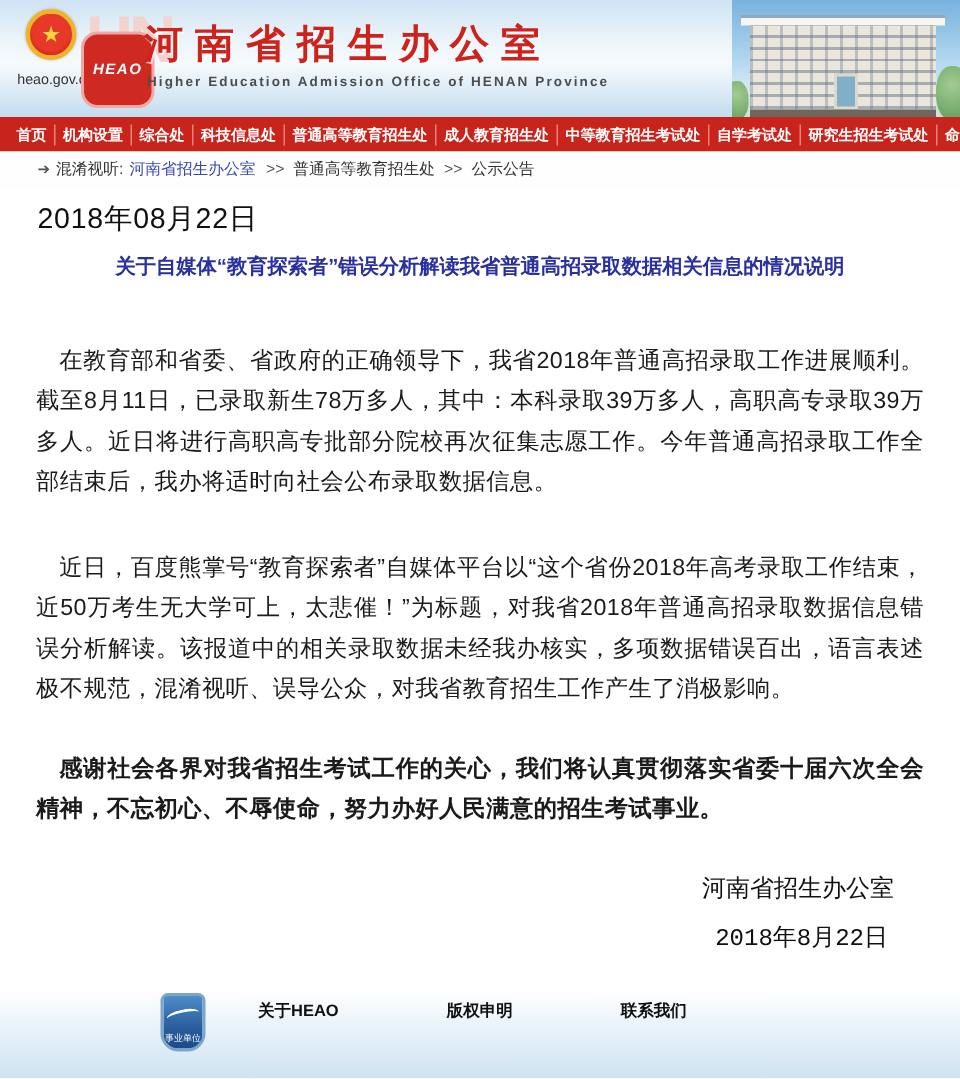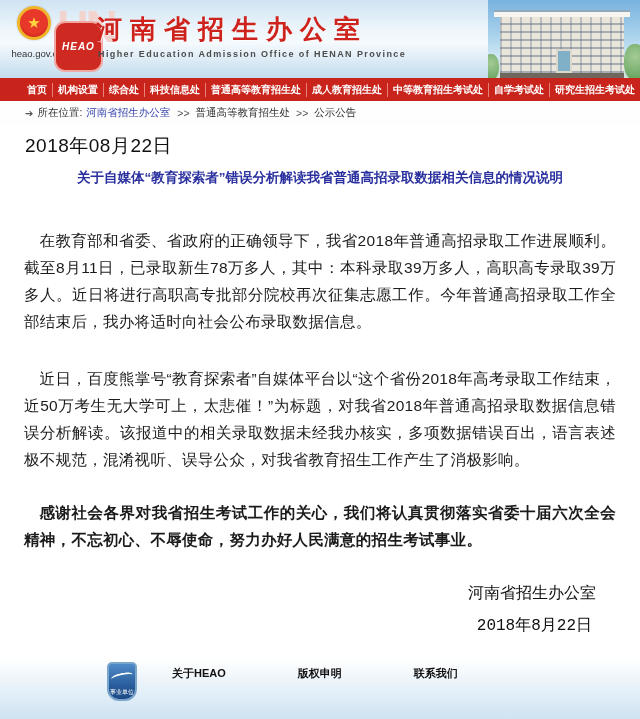--- a/index.html
+++ b/index.html
@@ -37,21 +37,21 @@
   .bldg-entrance { position:absolute; left:50%; transform:translateX(-50%); bottom:5px;
     width:16px; height:24px; background:#7fb0c8; border:2px solid #dcd8cc; }
   .bldg-base { position:absolute; left:12px; right:16px; bottom:0; height:5px; background:#6f675c; }
   .bldg-tree-r { position:absolute; right:-6px; bottom:-2px; width:22px; height:36px; border-radius:45%;
     background:radial-gradient(circle at 50% 35%, #a3cb93, #5f9e59); }
   .bldg-tree-l { position:absolute; left:-5px; bottom:-2px; width:16px; height:26px; border-radius:45%;
     background:radial-gradient(circle at 50% 35%, #a3cb93, #639f5c); }
 
   
   .navbar { height:23px; background:#c9241c; display:flex; align-items:center;
-    justify-content:space-between; padding:0 22px; }
+    justify-content:space-between; padding:0 6px; }
   .nav-item { color:#fff; font-size:10px; font-weight:bold; padding:0 5px; white-space:nowrap;
     border-right:1px solid #e8837b; cursor:pointer; }
   .nav-item:last-child { border-right:none; }
 
   
   .breadcrumb { height:24px; display:flex; align-items:center; padding-left:25px;
     font-size:10.5px; color:#333; background:#fefefe; }
   .crumb-arrow { color:#555; font-size:10px; margin-right:4px; }
   .crumb-link { color:#3947ad; margin:0 4px; cursor:pointer; }
   .crumb-sep { color:#555; margin:0 3px; }
@@ -117,21 +117,21 @@
     <span class="nav-item">成人教育招生处</span>
     <span class="nav-item">中等教育招生考试处</span>
     <span class="nav-item">自学考试处</span>
     <span class="nav-item">研究生招生考试处</span>
     <span class="nav-item">命题制卷处</span>
 
   </div>
 
   <div class="breadcrumb">
     <span class="crumb-arrow">➔</span>
-    <span>所在位置:</span>
+    <span>混淆视听:</span>
     <span class="crumb-link">河南省招生办公室</span>
     <span class="crumb-sep">&gt;&gt;</span>
     <span class="crumb-item">普通高等教育招生处</span>
     <span class="crumb-sep">&gt;&gt;</span>
     <span class="crumb-item">公示公告</span>
   </div>
 
   <div class="date">2018年08月22日</div>
   <div class="article-title">关于自媒体“教育探索者”错误分析解读我省普通高招录取数据相关信息的情况说明</div>
   <p class="para para-1">在教育部和省委、省政府的正确领导下，我省2018年普通高招录取工作进展顺利。截至8月11日，已录取新生78万多人，其中：本科录取39万多人，高职高专录取39万多人。近日将进行高职高专批部分院校再次征集志愿工作。今年普通高招录取工作全部结束后，我办将适时向社会公布录取数据信息。</p>

